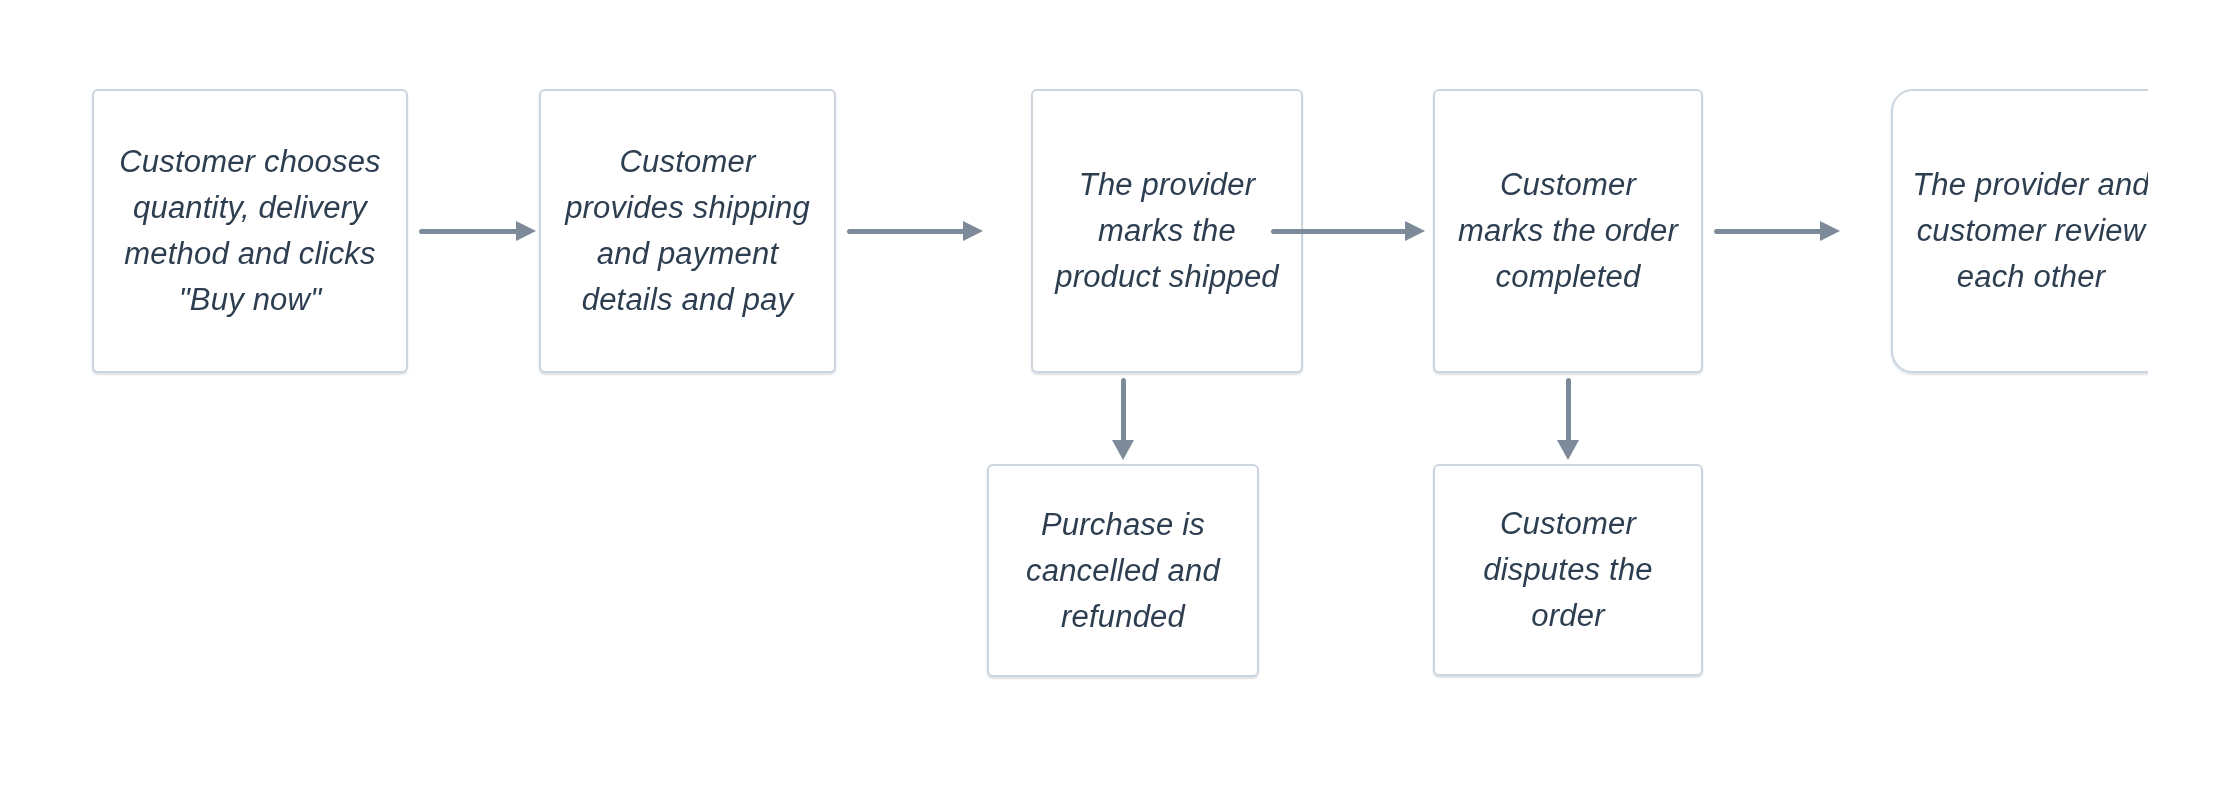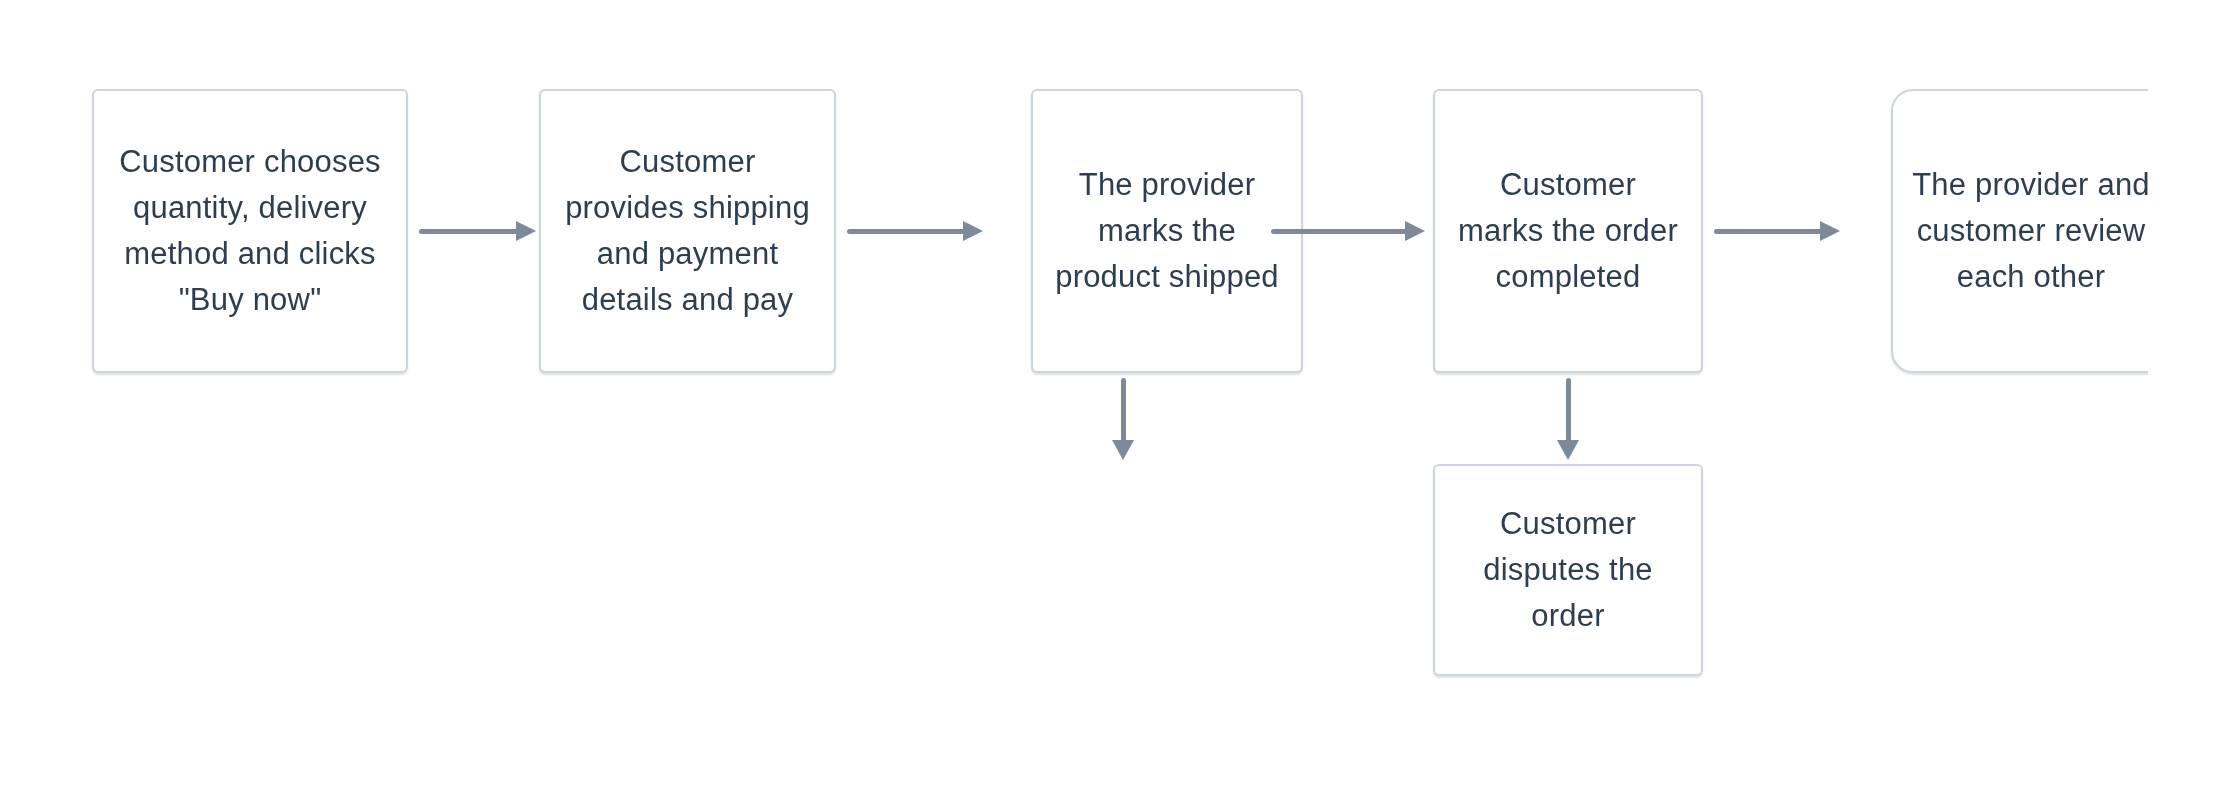--- a/index.html
+++ b/index.html
@@ -10,20 +10,21 @@
     --arrow-color:#7d8a99;
   }
   *{margin:0;padding:0;box-sizing:border-box;}
   html,body{background:var(--canvas-bg);}
   .canvas{
     position:relative;
     width:2148px;height:798px;
     background:var(--canvas-bg);
     overflow:hidden;
     font-family:"Liberation Sans","DejaVu Sans",sans-serif;
+    font-style:italic;
   }
   .node{
     position:absolute;
     background:var(--node-bg);
     border:2px solid var(--node-border);
     border-radius:6px;
     box-shadow:0 2px 2px rgba(160,175,190,0.35);
     display:flex;align-items:center;justify-content:center;
   }
   .node-label{
@@ -124,20 +125,25 @@
     <div class="node-label">The provider and
 customer review
 each other</div>
   </div>
 
   <div class="arrow arrow-down edge-5">
     <div class="shaft"></div>
     <div class="head"></div>
   </div>
 
+  <div class="node node-cancelled">
+    <div class="node-label">Purchase is
+cancelled and
+refunded</div>
+  </div>
 
   <div class="arrow arrow-down edge-6">
     <div class="shaft"></div>
     <div class="head"></div>
   </div>
 
   <div class="node node-disputed">
     <div class="node-label">Customer
 disputes the
 order</div>

